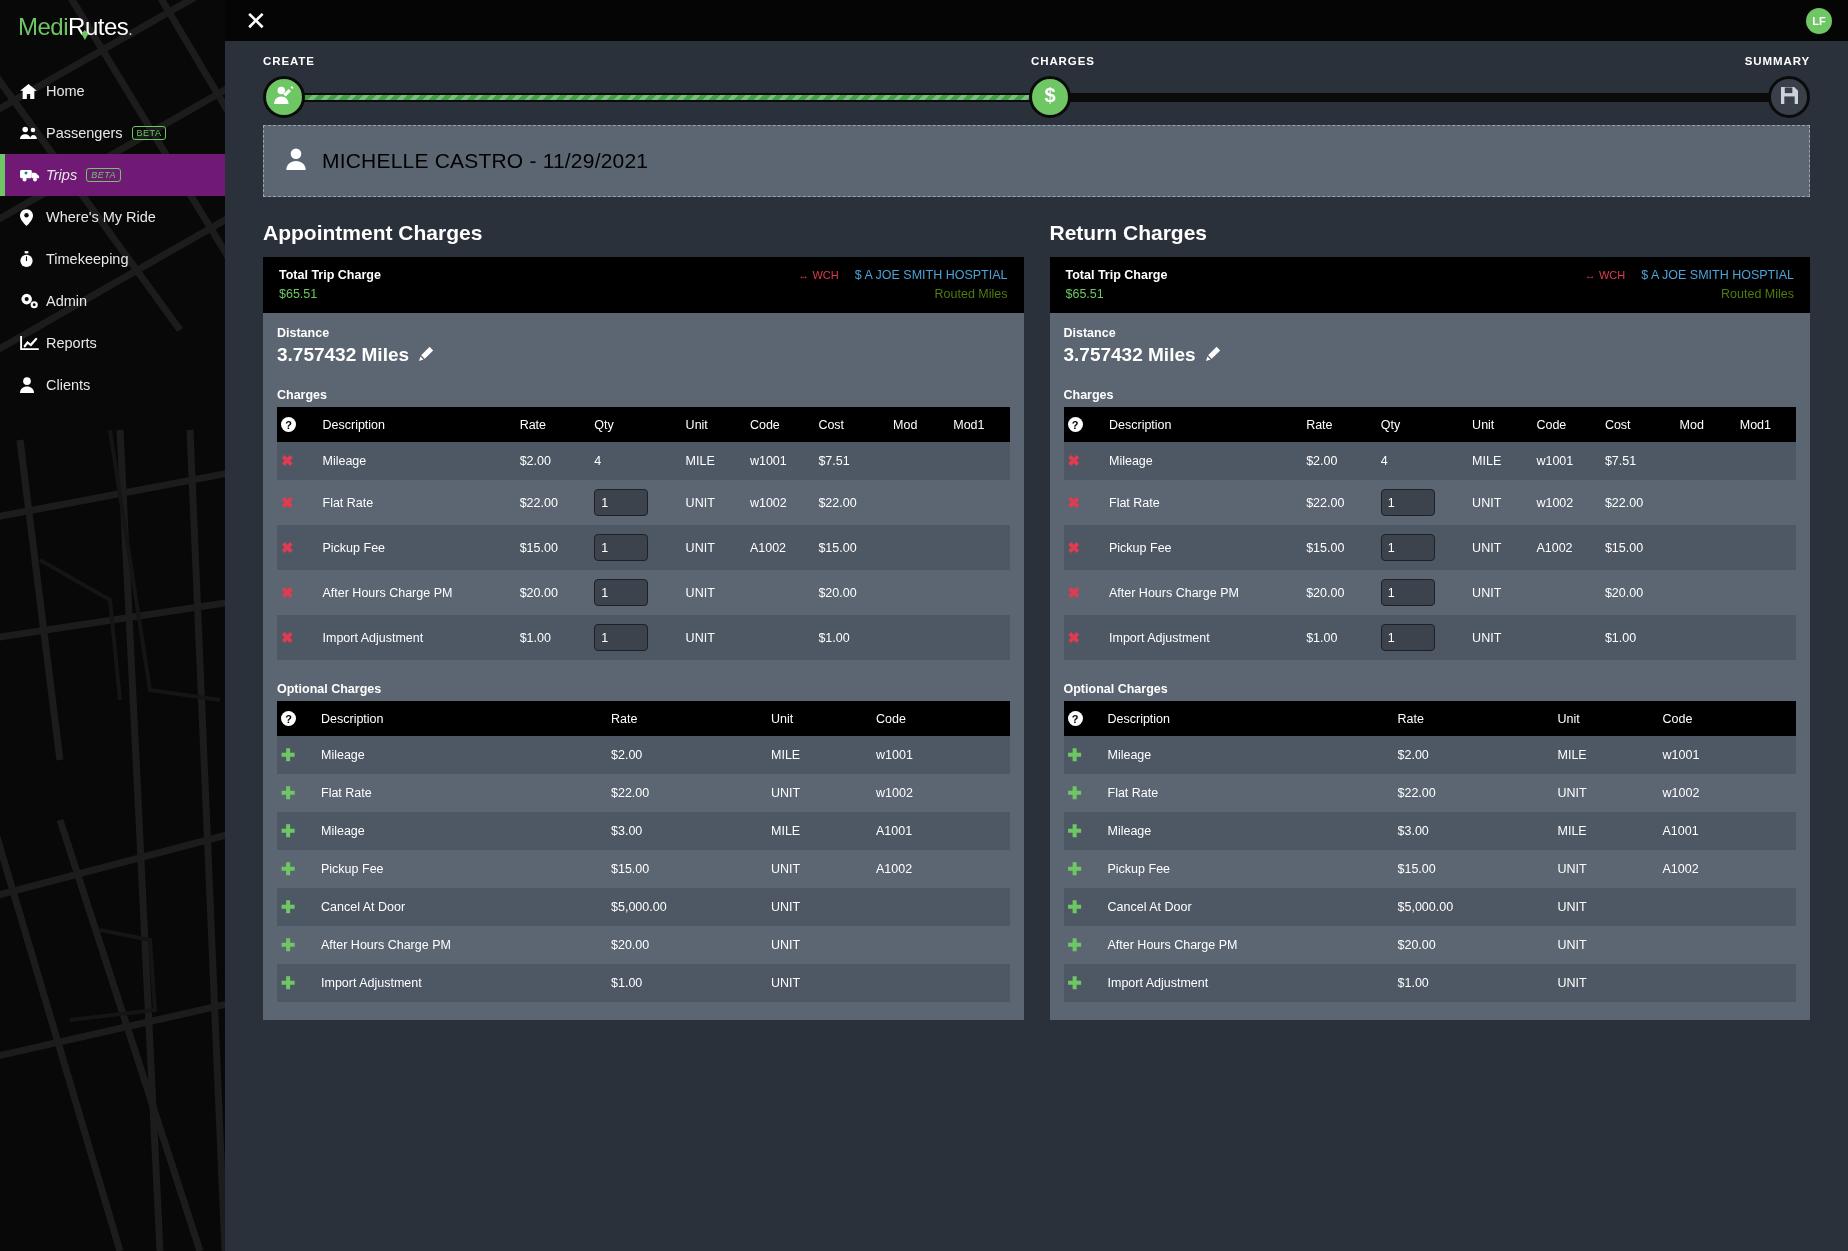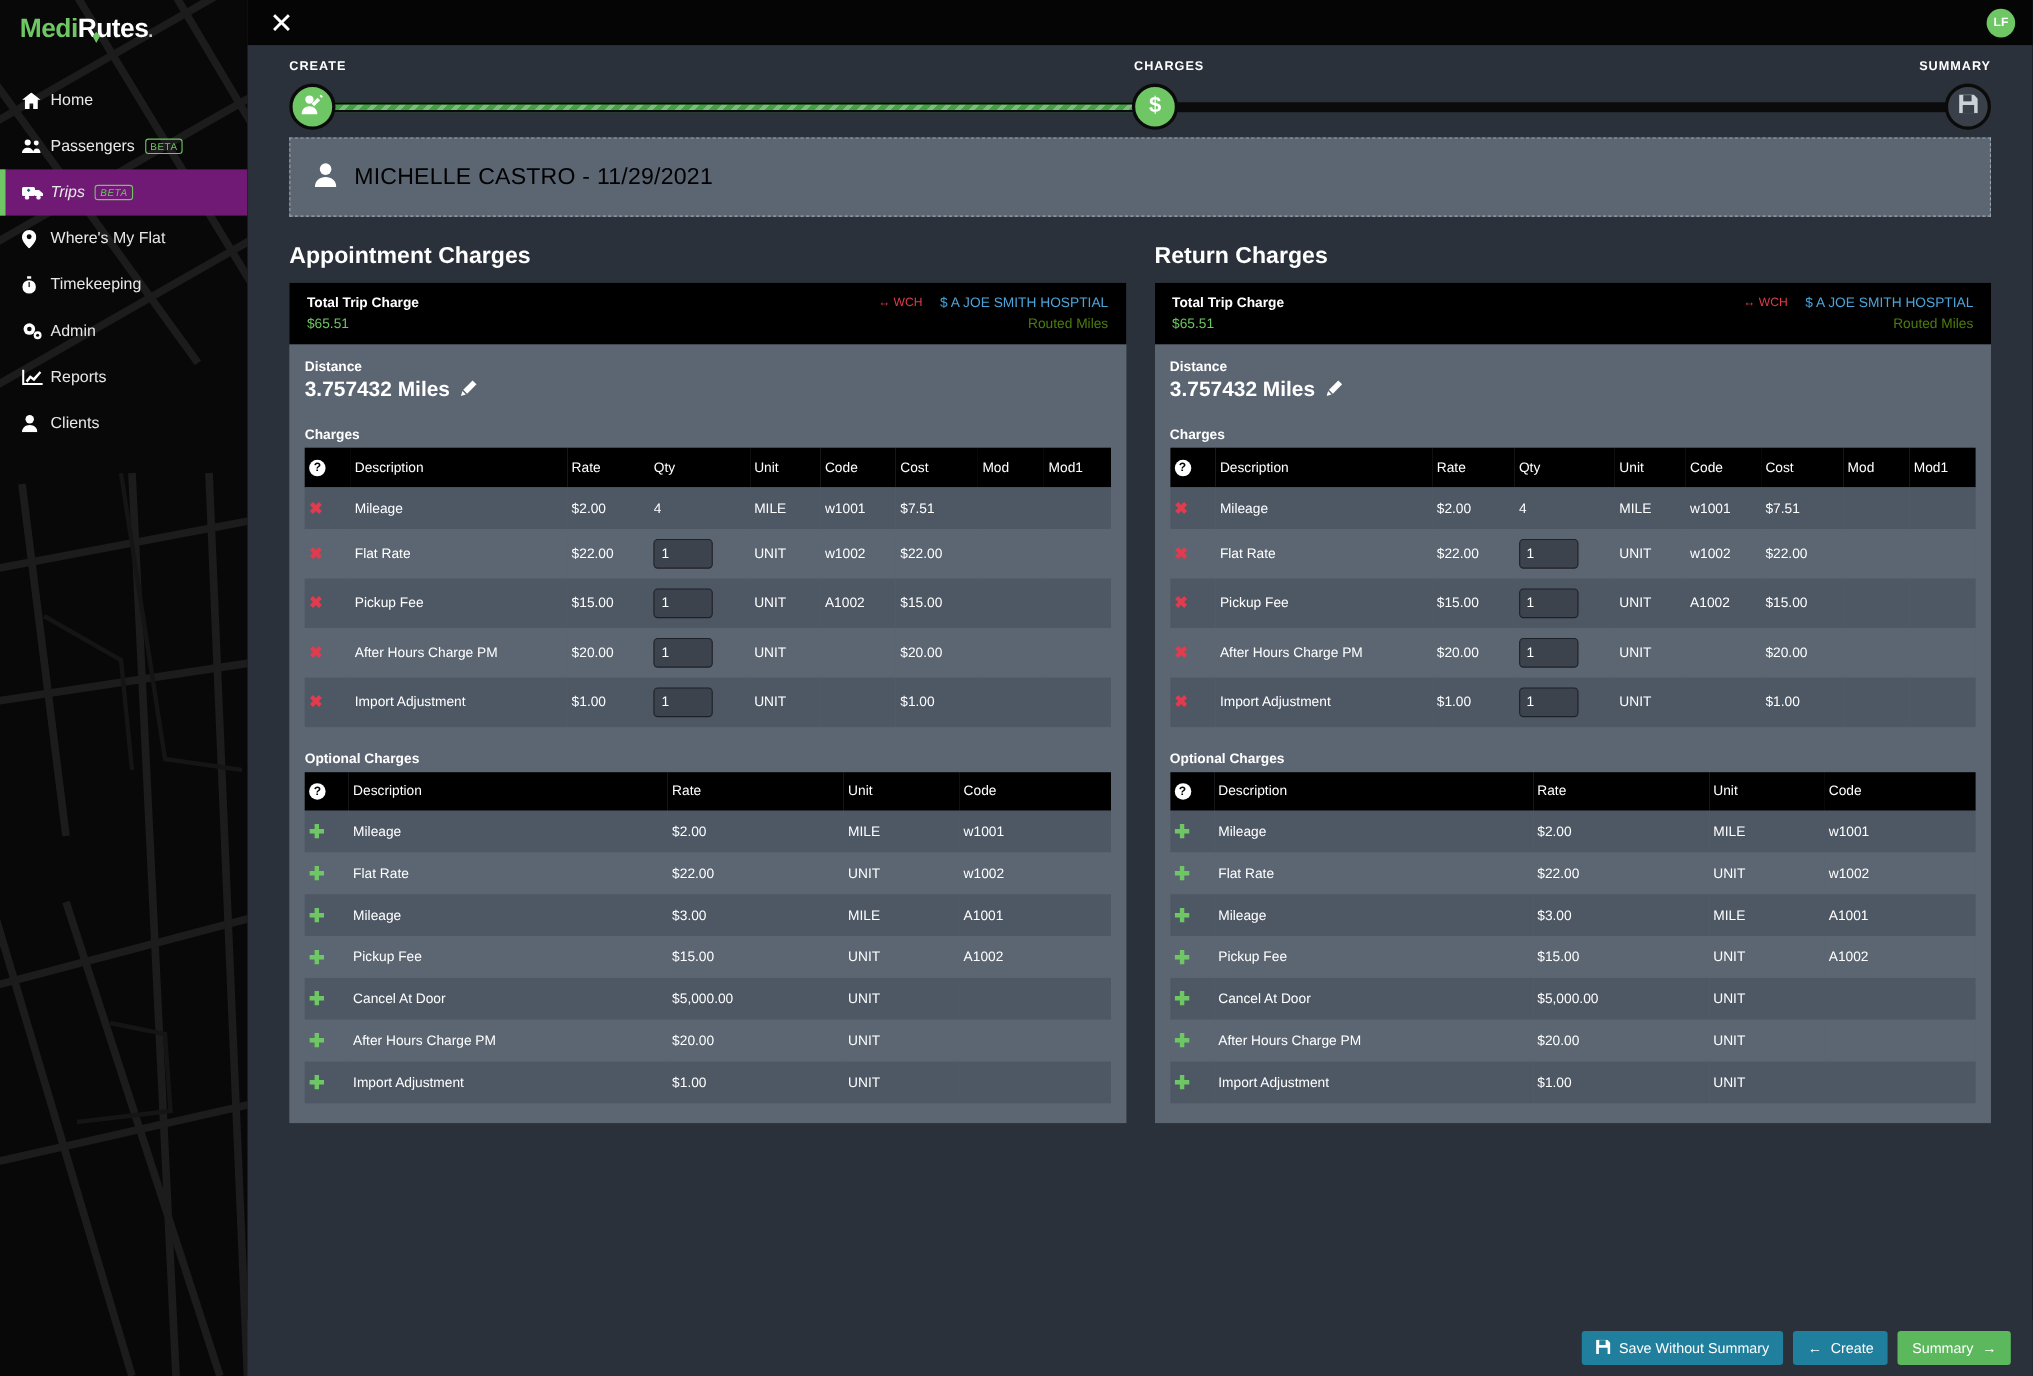--- a/index.html
+++ b/index.html
@@ -27,21 +27,21 @@
   #map-bg svg { position: absolute; top: 0; left: 0; }
   #sidebar-inner { position: relative; z-index: 2; }
 
   #brand {
     height: 46px;
     display: flex; align-items: center;
     padding-left: 18px;
     margin-top: 4px;
   }
   .brand-text {
-    font-size: 24px; font-weight: bold; letter-spacing: -0.5px;
+    font-size: 24px; font-weight: normal; letter-spacing: -0.5px;
     color: #ffffff;
   }
   .brand-green { color: #6ec664; }
   .brand-dot { font-size: 16px; color: #cfcfcf; }
   .brand-o-wrap { position: relative; display: inline-block; }
   .brand-o-pin {
     position: absolute; left: 50%; top: 52%;
     transform: translate(-50%,-50%);
     width: 7px; height: 10px;
     background: #6ec664;
@@ -357,21 +357,21 @@
         <span class="beta">BETA</span>
       </div>
 
       <div class="nav-item">
         <span class="nav-icon">
           <svg width="13" height="17" viewBox="0 0 14 18">
               <path fill="#fff" d="M7 0C3.1 0 0 3.1 0 7c0 5 7 11 7 11s7-6 7-11c0-3.9-3.1-7-7-7z"></path>
               <circle cx="7" cy="6.6" r="2.4" fill="#0a0a0a"></circle>
             </svg>
         </span>
-        <span class="nav-label">Where's My Flat</span>
+        <span class="nav-label">Where's My Ride</span>
       </div>
 
       <div class="nav-item">
         <span class="nav-icon">
           <svg width="13" height="17" viewBox="0 0 14 18">
               <rect x="5" y="0" width="4" height="2.4" fill="#fff"></rect>
               <circle cx="7" cy="10.4" r="6.6" fill="#fff"></circle>
               <rect x="6.4" y="5.6" width="1.2" height="5" fill="#0a0a0a"></rect>
             </svg>
         </span>
@@ -829,34 +829,14 @@
                   </tr>
                 </tbody>
             </table>
           </div>
         </div>
       </div>
 
     </div>
   </div>
 
-  <div id="footer">
-    <button class="btn btn-teal">
-      <span>
-        <svg width="13" height="13" viewBox="0 0 18 18">
-            <path fill="#fff" d="M0 0h14l4 4v14H0z"></path>
-            <rect x="4" y="0.5" width="8" height="6" fill="#1f7f9c"></rect>
-            <rect x="3.5" y="10" width="11" height="8" fill="#1f7f9c"></rect>
-          </svg>
-      </span>
-      <span>Save Without Summary</span>
-    </button>
-    <button class="btn btn-teal">
-      <span>←</span>
-      <span>Create</span>
-    </button>
-    <button class="btn btn-green">
-      <span>Summary</span>
-      <span>→</span>
-    </button>
-  </div>
 
 </div>
 
 </body></html>

